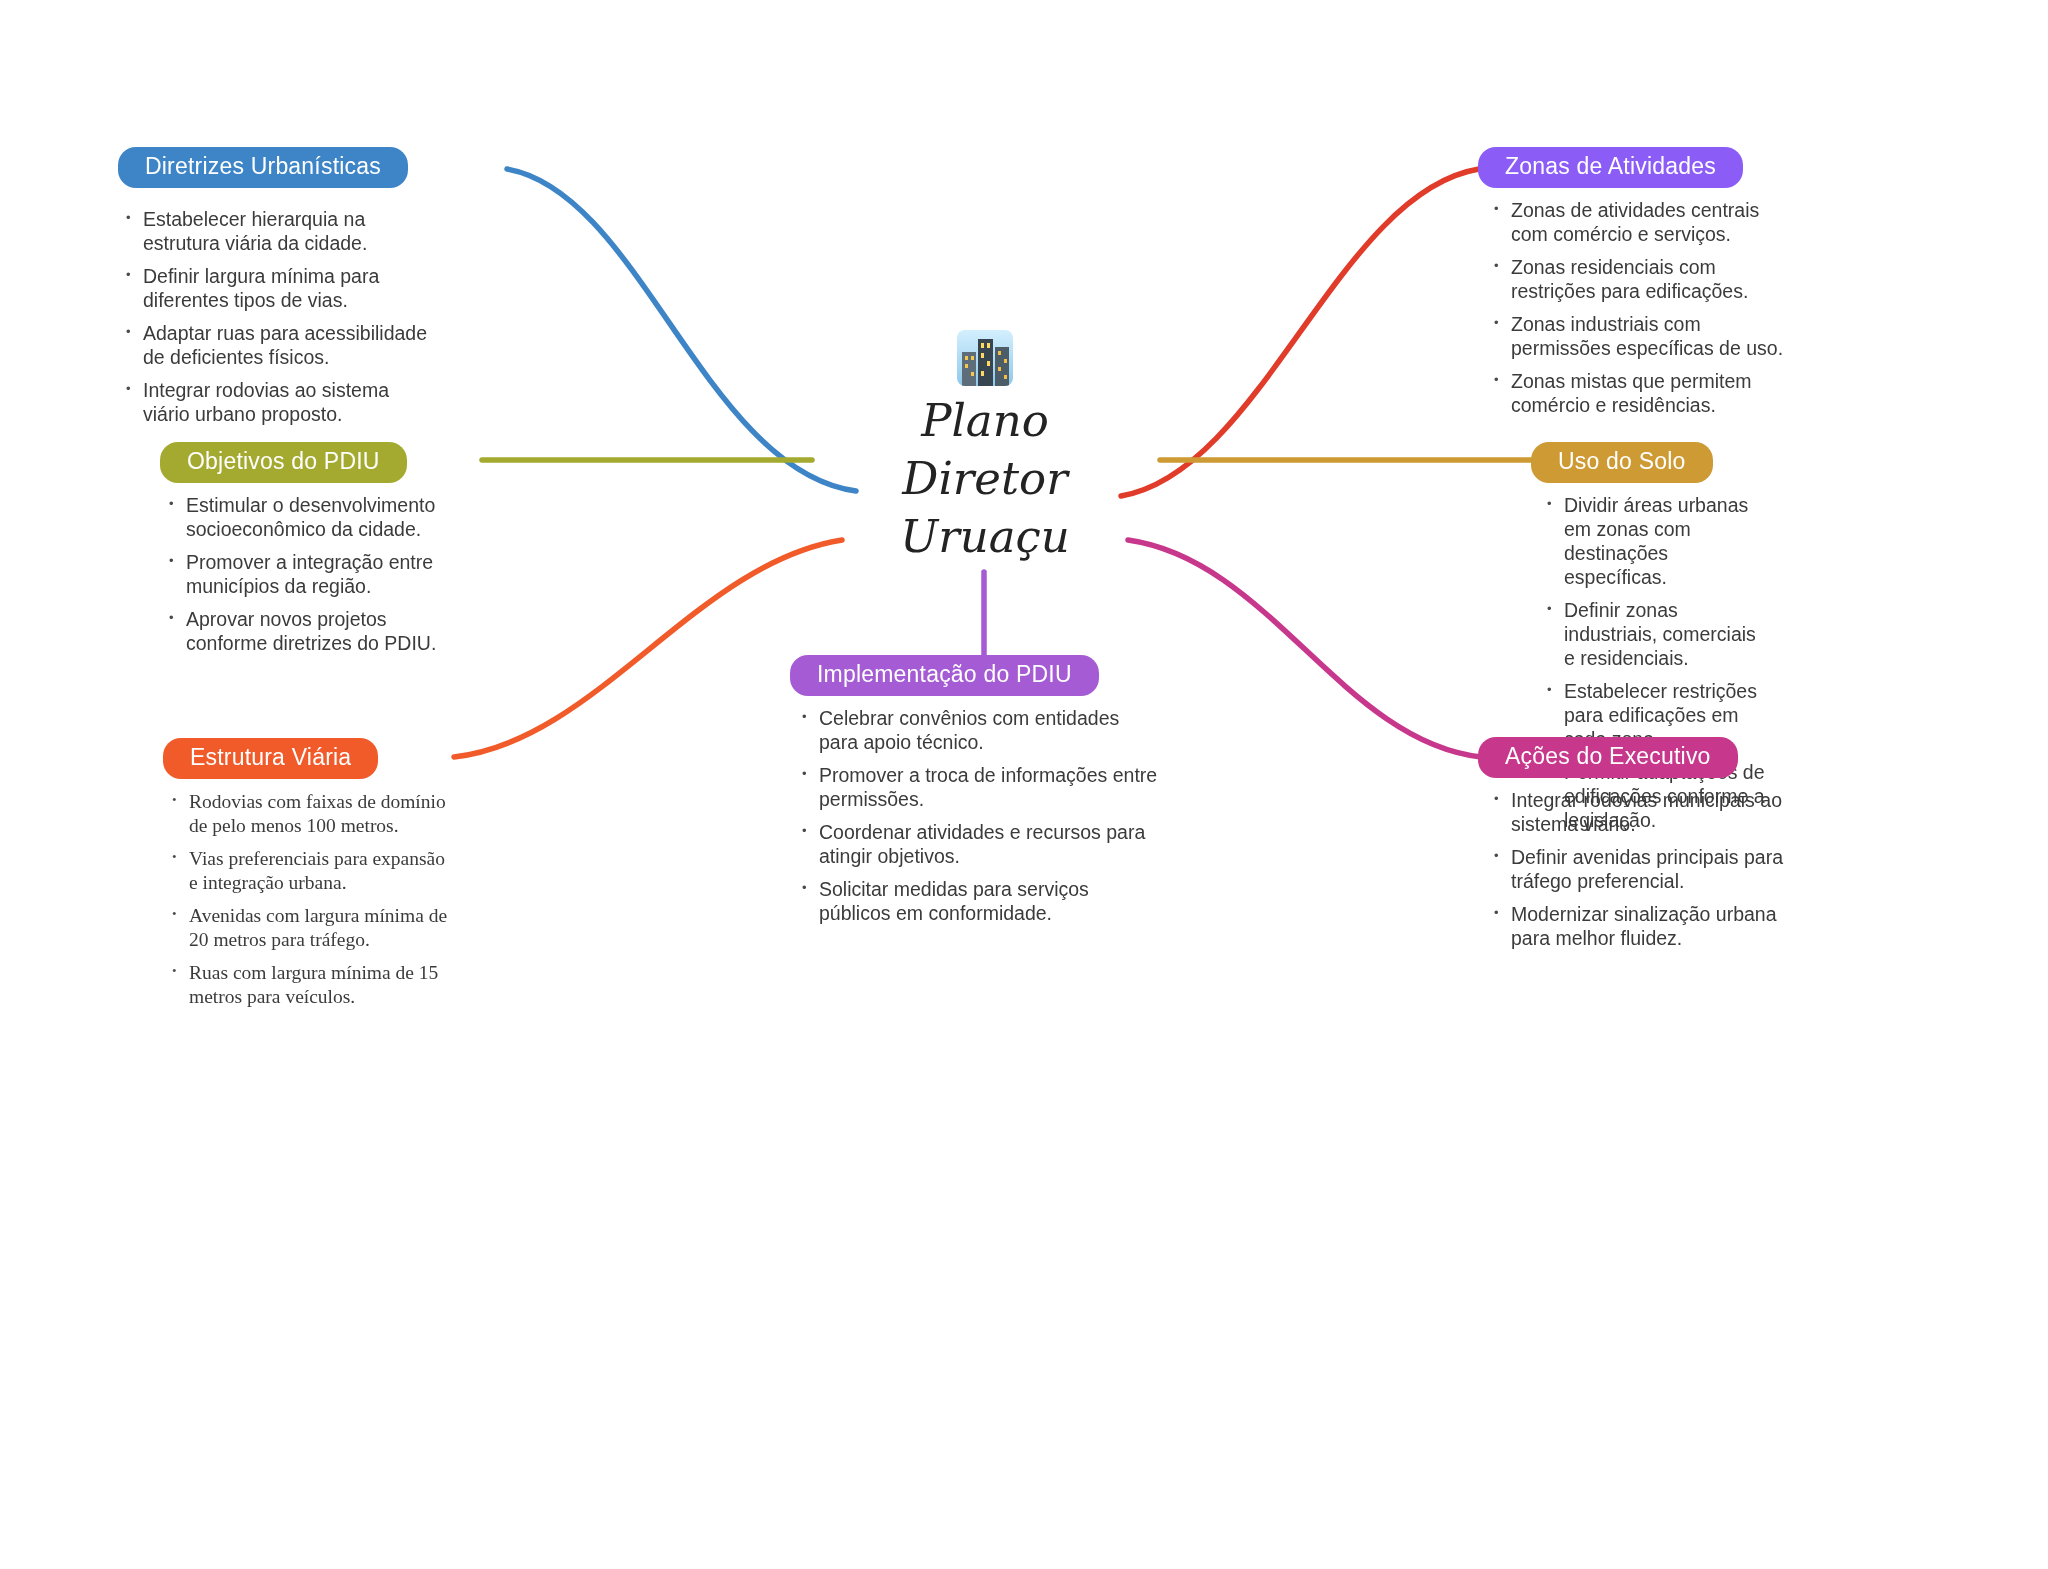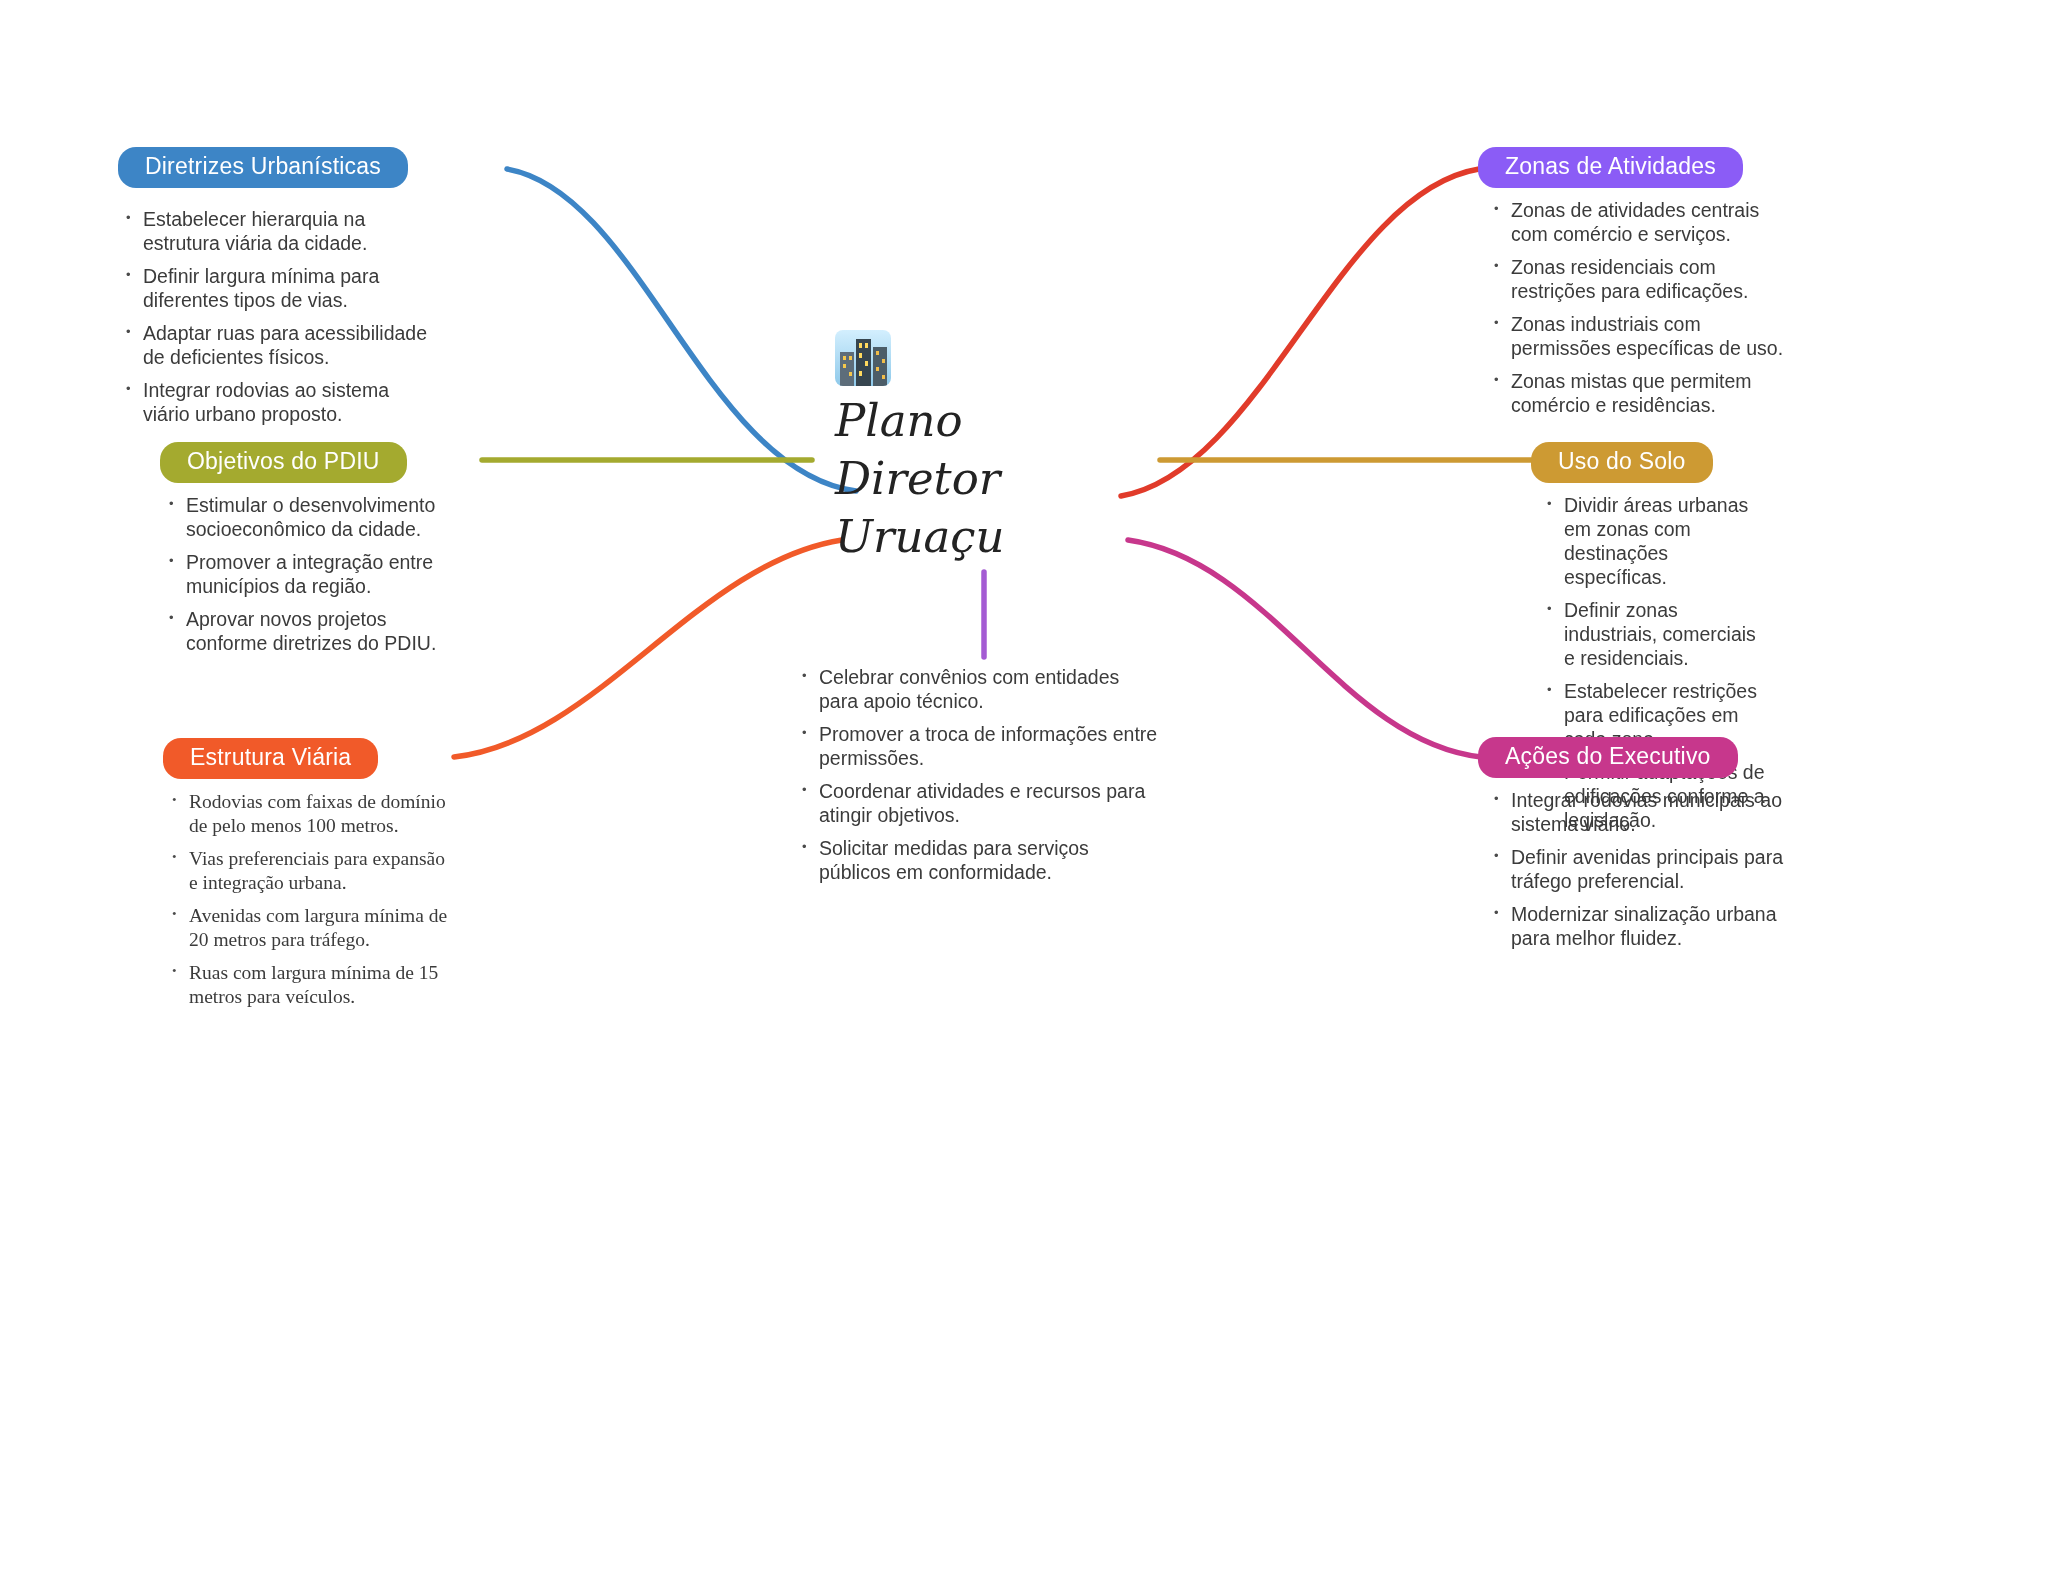--- a/index.html
+++ b/index.html
@@ -31,21 +31,21 @@
   }
   .items li::before {
     content:"\2022";
     position:absolute;
     left:4px;
     top:2px;
     font-size:13px;
     color:#4a4a4a;
   }
 
-  .center-node { position:absolute; left:835px; top:330px; width:300px; }
+  .center-node { position:absolute; left:835px; top:330px; width:300px; text-align:center; }
   .center-icon { display:inline-block; width:56px; height:56px; }
   .center-title {
     margin-top:2px;
     font-family:"DejaVu Serif", serif;
     font-style:italic;
     font-size:45px;
     line-height:58px;
     color:#232323;
   }
 </style>
@@ -156,20 +156,21 @@
   <section class="branch" style="left:1478px; top:737px;">
     <div class="pill" style="background: rgb(199, 55, 140); text-align: right;">Ações do Executivo</div>
     <ul class="items" style="width:325px; margin-left:12px;">
       <li>Integrar rodovias municipais ao sistema viário.</li>
       <li>Definir avenidas principais para tráfego preferencial.</li>
       <li>Modernizar sinalização urbana para melhor fluidez.</li>
     </ul>
   </section>
 
   <section class="branch" style="left:790px; top:655px;">
+    <div class="pill" style="background: rgb(164, 91, 211);">Implementação do PDIU</div>
     <ul class="items" style="width:365px; margin-left:8px;">
       <li>Celebrar convênios com entidades para apoio técnico.</li>
       <li>Promover a troca de informações entre permissões.</li>
       <li>Coordenar atividades e recursos para atingir objetivos.</li>
       <li>Solicitar medidas para serviços públicos em conformidade.</li>
     </ul>
   </section>
 
 </div>
 

